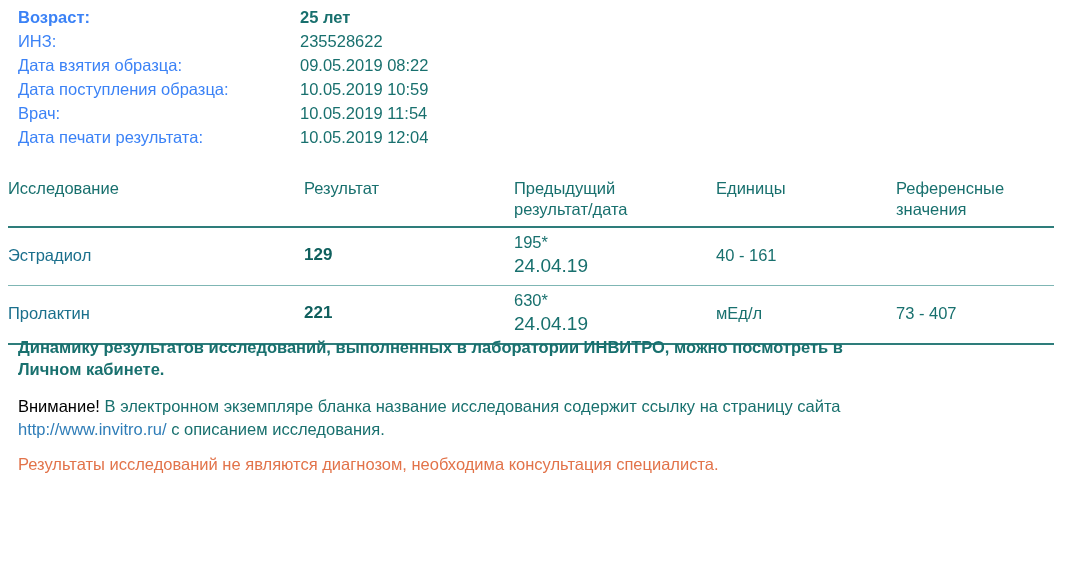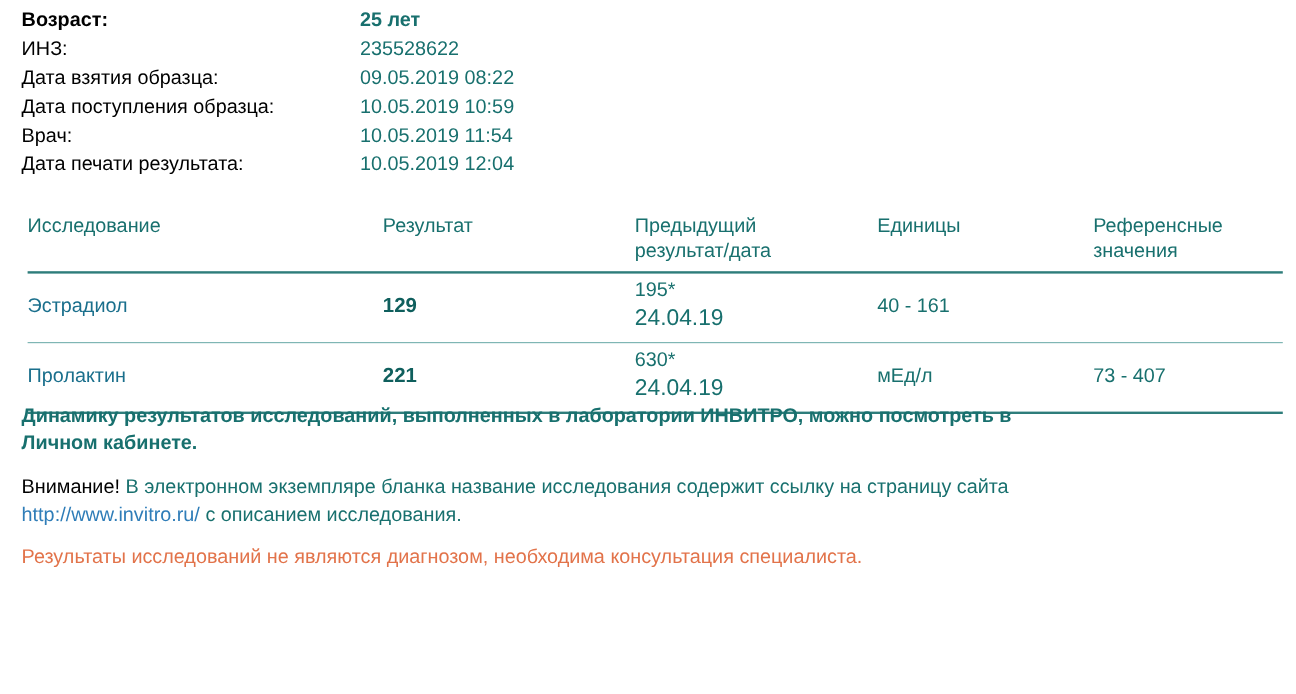--- a/index.html
+++ b/index.html
@@ -29,36 +29,36 @@
     width: 1044px;
   }
   .info-row {
     display: flex;
     align-items: baseline;
     height: 24px;
   }
   .info-label {
     width: 282px;
     font-size: 16.5px;
-    color: #000000;
+    color: #3b82f6;
     white-space: nowrap;
   }
   .info-value {
     font-size: 16.5px;
     color: #18706e;
     white-space: nowrap;
   }
   .bold {
     font-weight: bold;
   }
 
   
   .table {
     position: absolute;
-    left: 23px;
+    left: 8px;
     top: 178px;
     width: 1046px;
   }
   .thead {
     display: flex;
     align-items: flex-start;
     padding-bottom: 6px;
   }
   .th {
     font-size: 16.5px;

